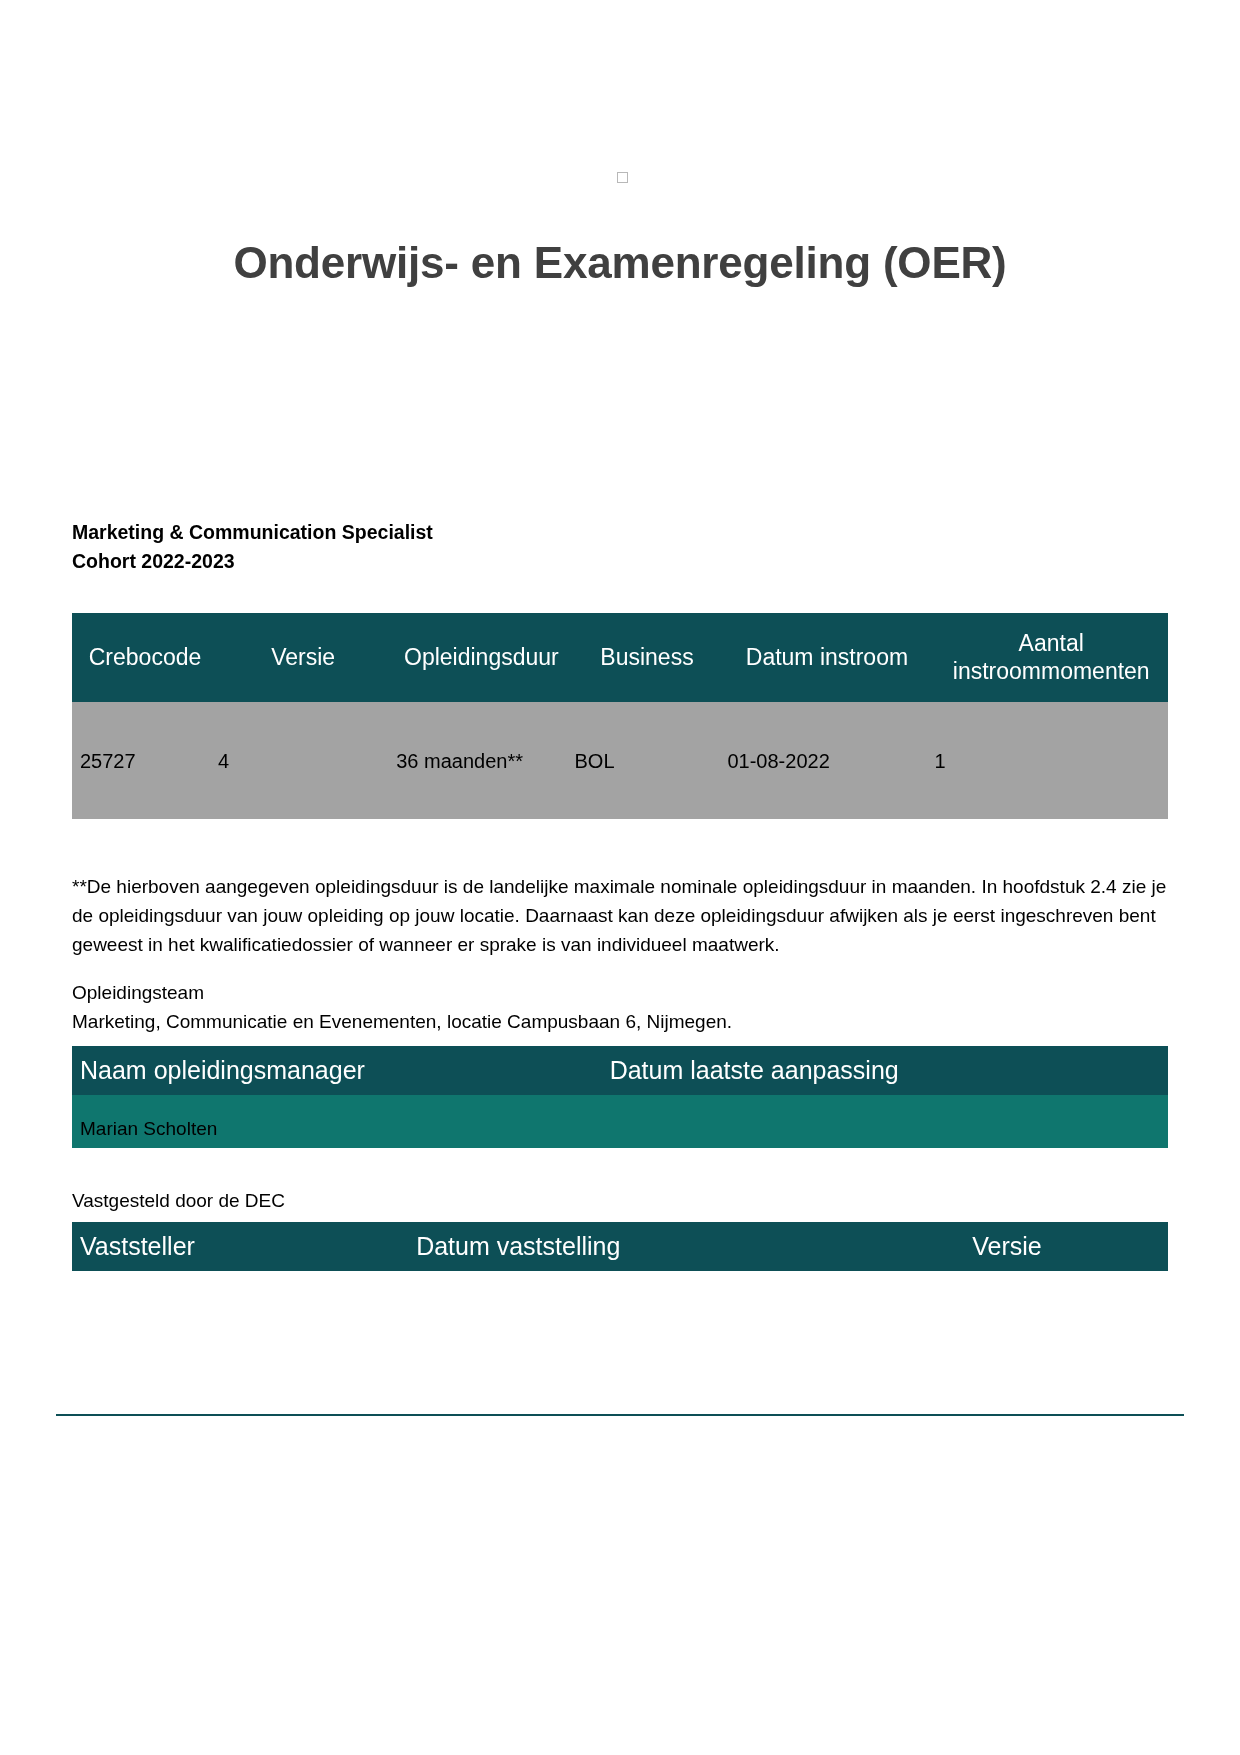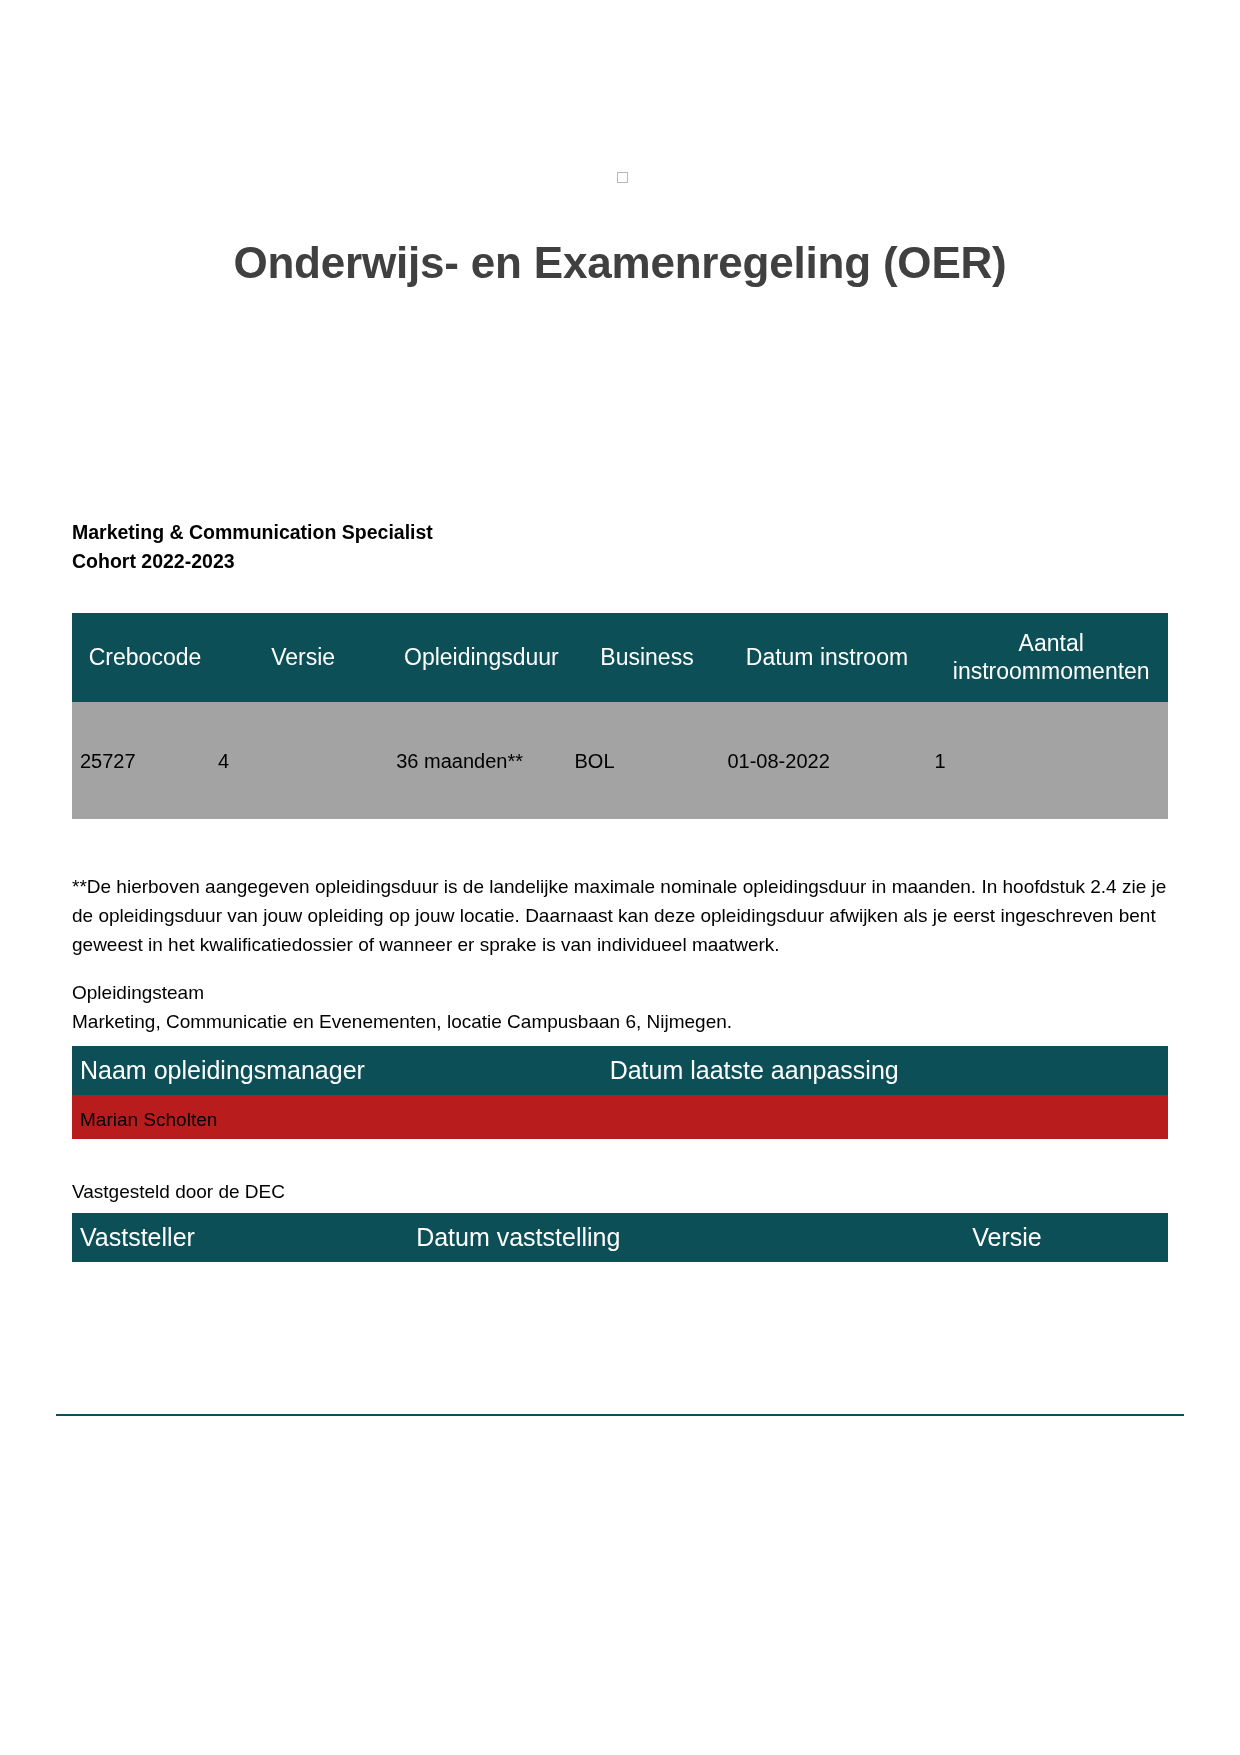--- a/index.html
+++ b/index.html
@@ -111,22 +111,22 @@
   .bar-table th {
     background: #0d4f56;
     color: #ffffff;
     font-weight: normal;
     font-size: 25px;
     text-align: left;
     padding: 10px 0 10px 8px;
   }
   .bar-table td {
     font-size: 19px;
-    padding: 14px 0 8px 8px;
-    background: #b91c1c;
+    padding: 23px 0 8px 8px;
+    background: #0f766e;
   }
   .mgr-c1 { width: 520px; }
   .mgr-c2 { width: 556px; }
 
   .vastgesteld-label {
     margin-top: 42px;
     font-size: 19px;
   }
   .vst-c1 { width: 330px; }
   .vst-c2 { width: 546px; }

